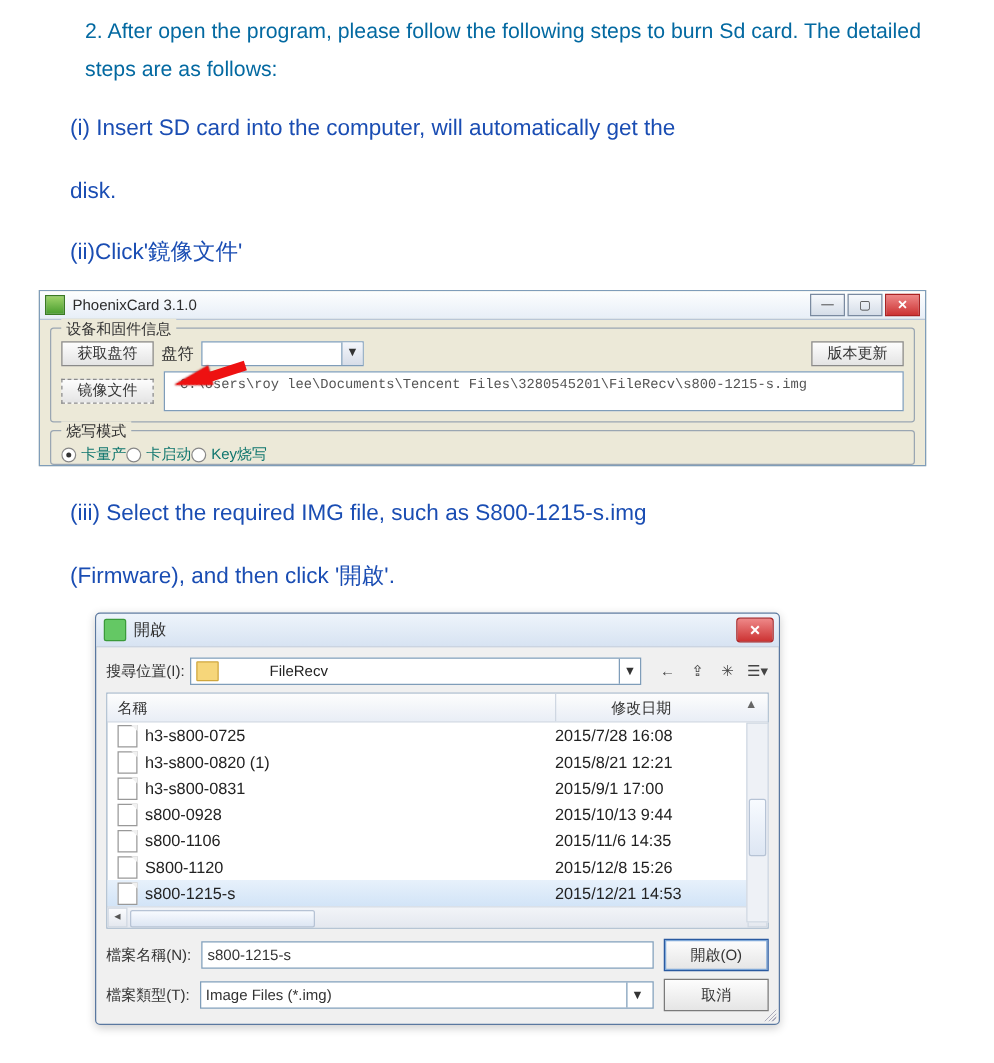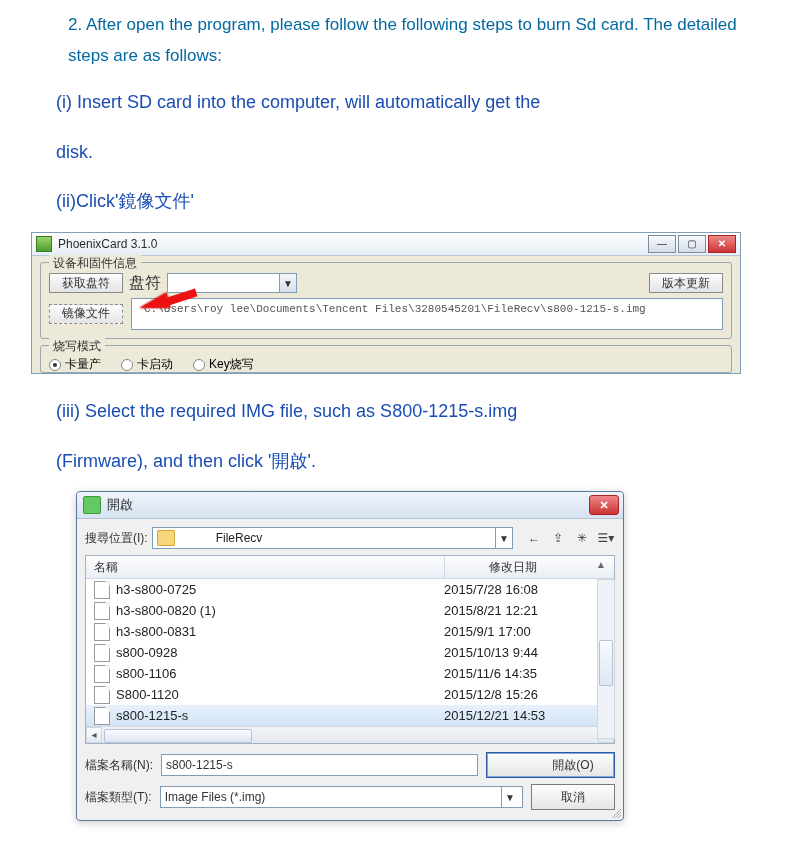--- a/index.html
+++ b/index.html
@@ -85,21 +85,21 @@
     border: 1px solid #8a8a8a;
     background: linear-gradient(#fdfdfd,#e4e4e4);
     height: 20px;
     min-width: 74px;
     font-size: 12px;
     display:flex; align-items:center; justify-content:center;
     padding: 0 8px;
     box-sizing:border-box;
   }
   .pc-label-inline {
-    font-size: 16px;
+    font-size: 13px;
     margin: 0 6px;
     color:#333;
     white-space: nowrap;
   }
   .pc-combo {
     border: 1px solid #7f9db9;
     background:#fff;
     height: 20px;
     width: 130px;
     display:flex; align-items:center; justify-content:flex-end;
@@ -138,21 +138,21 @@
     transform: rotate(-15deg);
     filter: drop-shadow(0 0 1px #900);
   }
   .pc-arrow-tail {
     position:absolute;
     left: 126px; top: 30px;
     width: 30px; height: 8px;
     background: #e11;
     transform: rotate(-18deg);
   }
-  .pc-radio-row { display:flex; gap: 20px; margin-top:6px; font-size:12px; color:#000000; overflow:hidden; height:14px; }
+  .pc-radio-row { display:flex; margin-top:6px; font-size:12px; color:#0f766e; overflow:hidden; height:14px; }
   .pc-radio-item { display:flex; align-items:center; gap:4px; }
   .pc-radiodot {
     width: 10px; height:10px; border:1px solid #888; border-radius:50%;
     display:flex; align-items:center; justify-content:center; background:#fff;
   }
   .pc-radiodot.checked::after {
     content:""; width:4px; height:4px; background:#333; border-radius:50%;
   }
 
   
@@ -461,21 +461,21 @@
       <div class="dlg-vscroll">
         <div class="dlg-vscroll-thumb"></div>
       </div>
 
       <div class="dlg-bottom">
         <div class="dlg-brow">
           <span class="lbl">檔案名稱(N):</span>
           <div class="dlg-input">
             <span>s800-1215-s</span>
           </div>
-          <div class="dlg-btn" style="border:1px solid #2a5aa0; box-shadow:inset 0 0 0 1px #7fa8d8;padding-left:45px;">開啟(O)</div>
+          <div class="dlg-btn" style="border:1px solid #2a5aa0; box-shadow:inset 0 0 0 1px #7fa8d8;">開啟(O)</div>
         </div>
         <div class="dlg-brow">
           <span class="lbl">檔案類型(T):</span>
           <div class="dlg-input">
             <span>Image Files (*.img)</span>
             <div class="arr">▼</div>
           </div>
           <div class="dlg-btn">取消</div>
         </div>
       </div>

